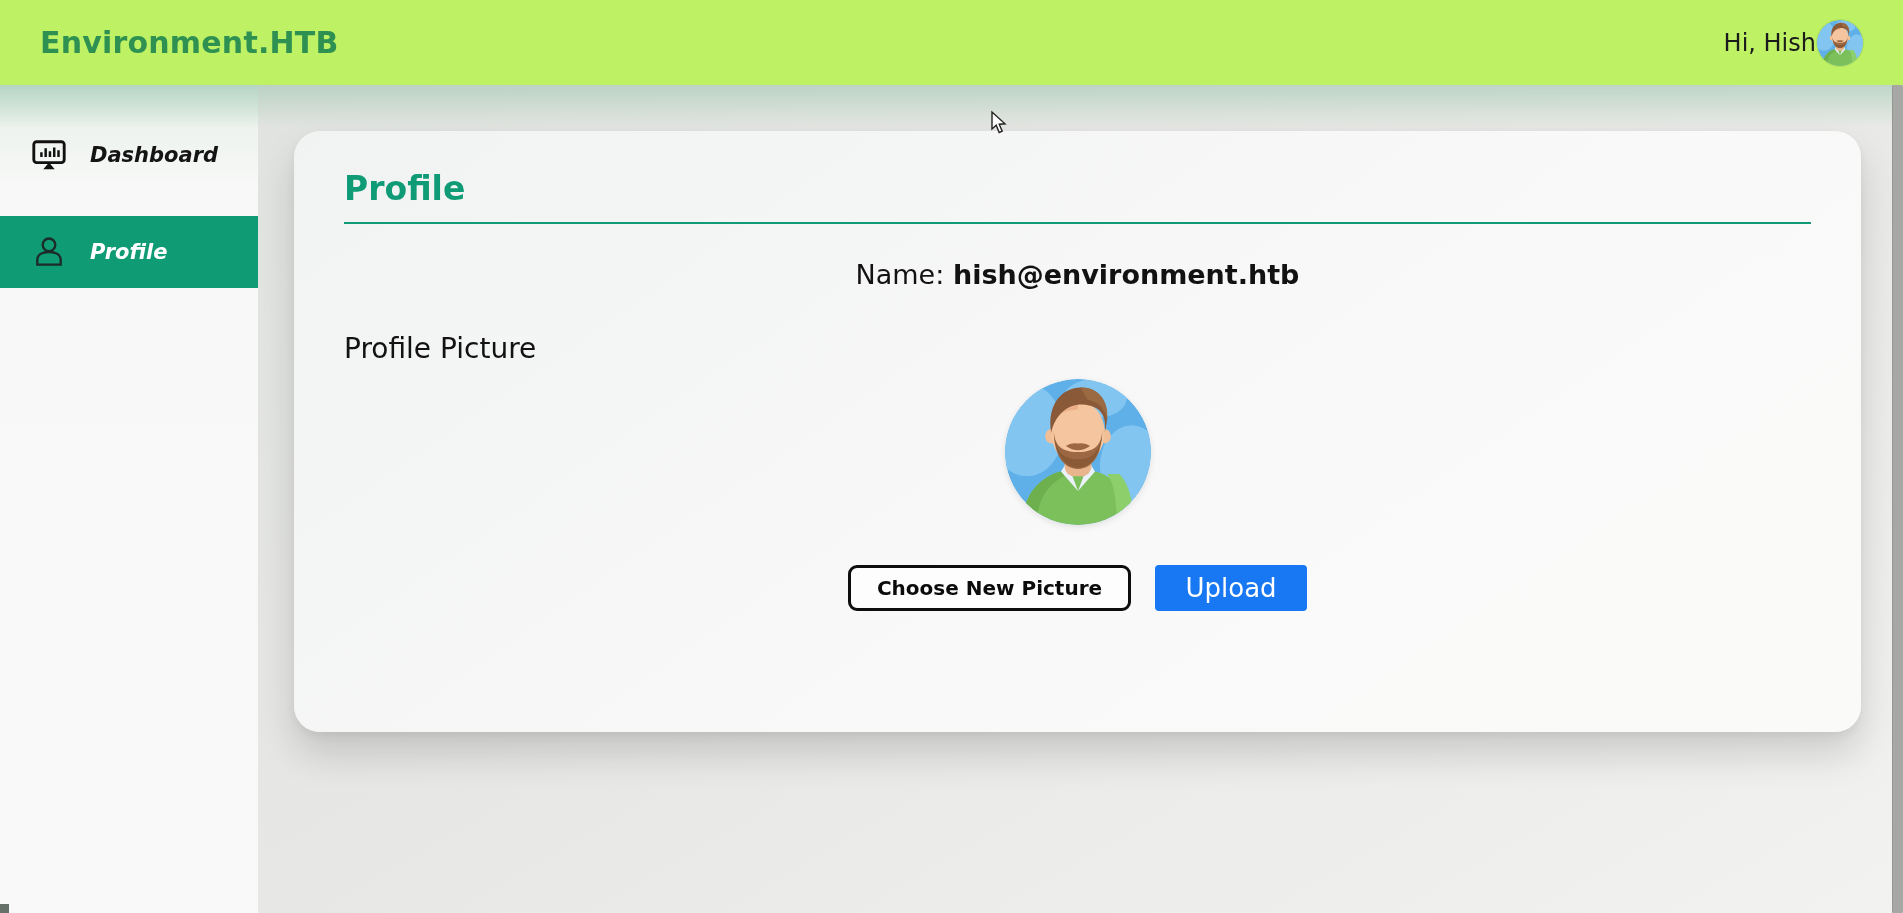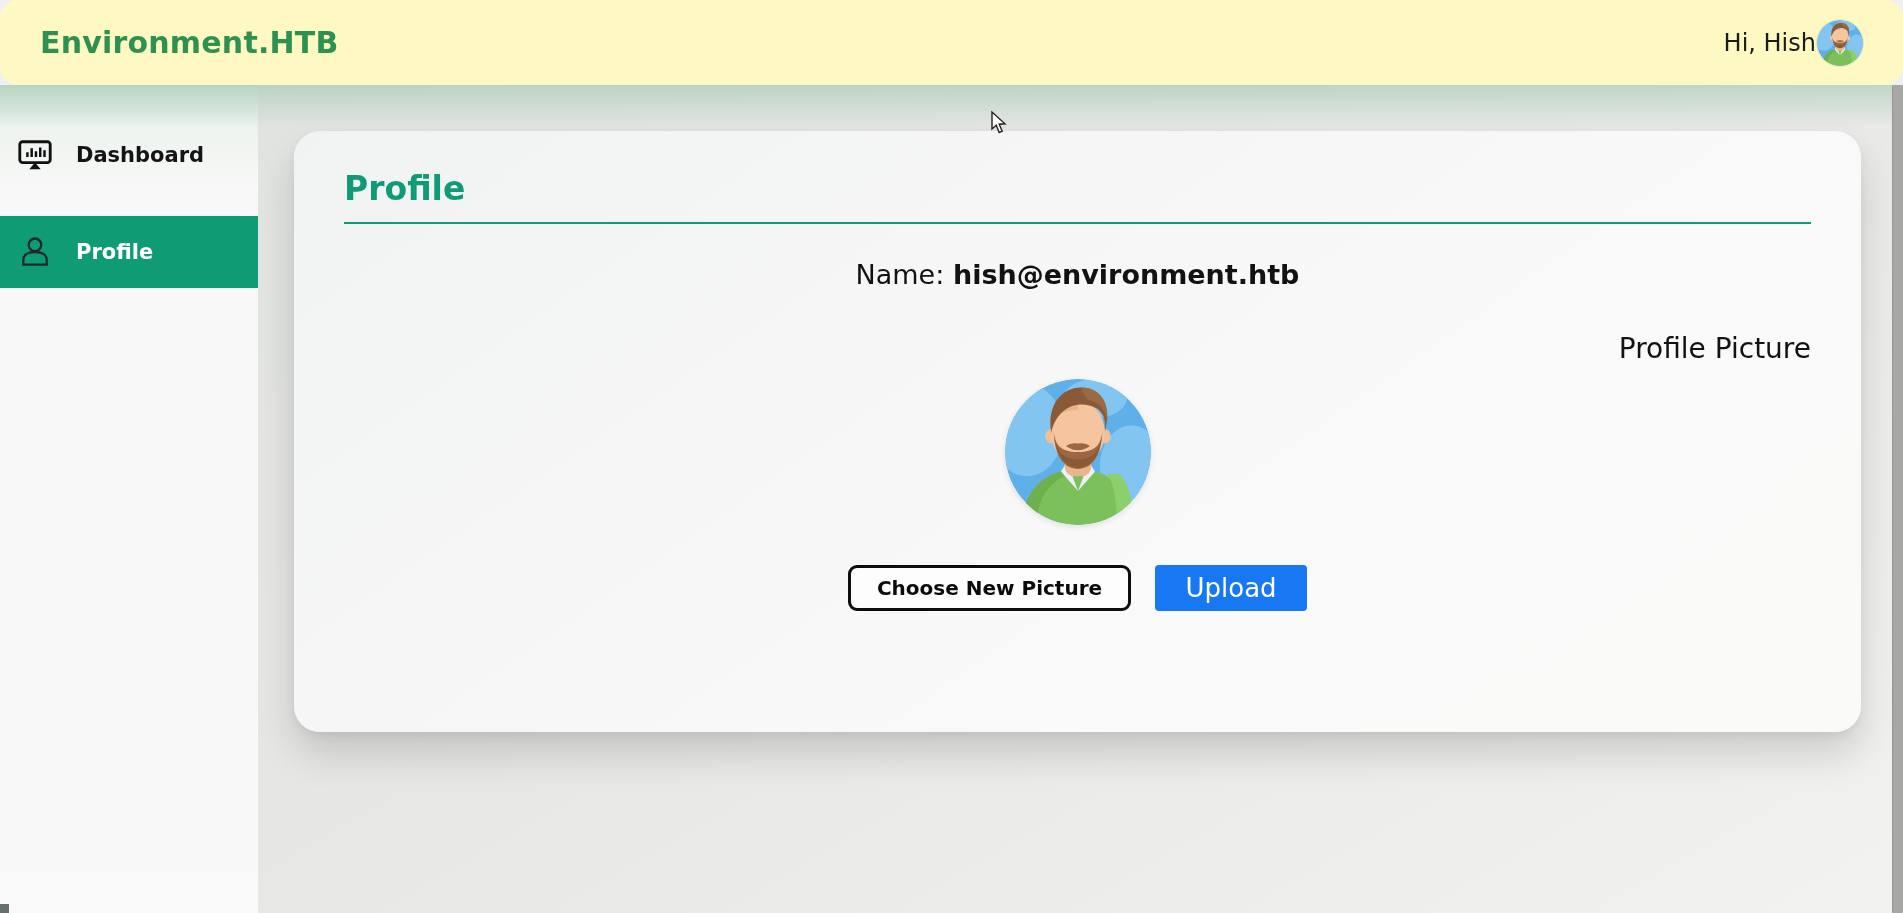--- a/index.html
+++ b/index.html
@@ -2,42 +2,42 @@
 <html><head>
 <meta charset="utf-8">
 <style>
   * { margin:0; padding:0; box-sizing:border-box; }
   html,body { width:1903px; height:913px; overflow:hidden;
     font-family:"DejaVu Sans","Liberation Sans",sans-serif; }
   body { background:#eef0f4; }
 
   
   .header {
-    position:relative; height:85px; background:#fef9c3;
+    position:relative; height:85px; background:#bef264;
     display:flex; align-items:center; justify-content:space-between;
-    padding:0 40px; z-index:5;border-radius:18px;
+    padding:0 40px; z-index:5;
   }
   .brand { font-size:30px; font-weight:bold; color:#2e9151; letter-spacing:.2px; }
   .header-right { display:flex; align-items:center; gap:1px; }
   .greeting { font-size:24px; color:#1c1c1c; }
   .header-avatar { width:46px; height:46px; border-radius:50%; overflow:hidden;
     box-shadow:0 0 0 1px rgba(0,0,0,.08); }
 
   
   .page-body { display:flex; height:828px; }
 
   
   .sidebar {
     position:relative; width:258px; flex:0 0 258px;
     background:linear-gradient(180deg,#d9e8de 0%,#eef3ef 45px,#f7f8f7 100px,#f8f9f8 100%);
     padding-top:34px;
   }
   .nav-item {
     height:72px; display:flex; align-items:center; gap:22px;
-    padding-left:16px; margin-bottom:25px; cursor:pointer;
+    padding-left:30px; margin-bottom:25px; cursor:pointer;font-style:italic;
   }
   .nav-item .label { font-size:21px; font-weight:bold; color:#141414; }
   .nav-item.active { background:#0f9b74; }
   .nav-item.active .label { color:#ffffff; }
   .nav-icon { width:38px; height:38px; flex:0 0 38px; display:flex;
     align-items:center; justify-content:center; }
 
   
   .main {
     position:relative; flex:1;
@@ -63,21 +63,21 @@
     border-radius:26px;
     background:linear-gradient(145deg,#f1f3f2 0%,#f8f9f8 60%,#fafaf9 100%);
     box-shadow:0 22px 38px rgba(0,0,0,.15), 0 4px 10px rgba(0,0,0,.05);
     padding:38px 50px; overflow:hidden;
   }
   .card-title { font-size:33px; font-weight:bold; color:#0e9b75; }
   .card-divider { height:2px; background:#0e9b75; border:none; margin-top:14px; }
   .info-block { margin-top:30px; text-align:center; font-size:27px;
     color:#121212; line-height:42px; }
   .info-line .value { font-weight:bold; }
-  .picture-label { margin-top:36px; text-align:right; font-size:28px; color:#121212; }
+  .picture-label { margin-top:36px; text-align:left; font-size:28px; color:#121212; }
   .avatar-wrap { margin:14px auto 0; width:146px; height:146px; border-radius:50%;
     overflow:hidden; box-shadow:0 2px 6px rgba(0,0,0,.10); }
   .btn-row { margin-top:40px; display:flex; justify-content:center; gap:24px; }
   .btn-choose {
     height:46px; padding:0 26px; background:#fdfdfd; color:#0b0b0b;
     border:3px solid #0d0d0d; border-radius:9px;
     font-family:inherit; font-size:20px; font-weight:bold; cursor:pointer;
   }
   .btn-upload {
     height:46px; width:152px; background:#1877f2; color:#ffffff;

